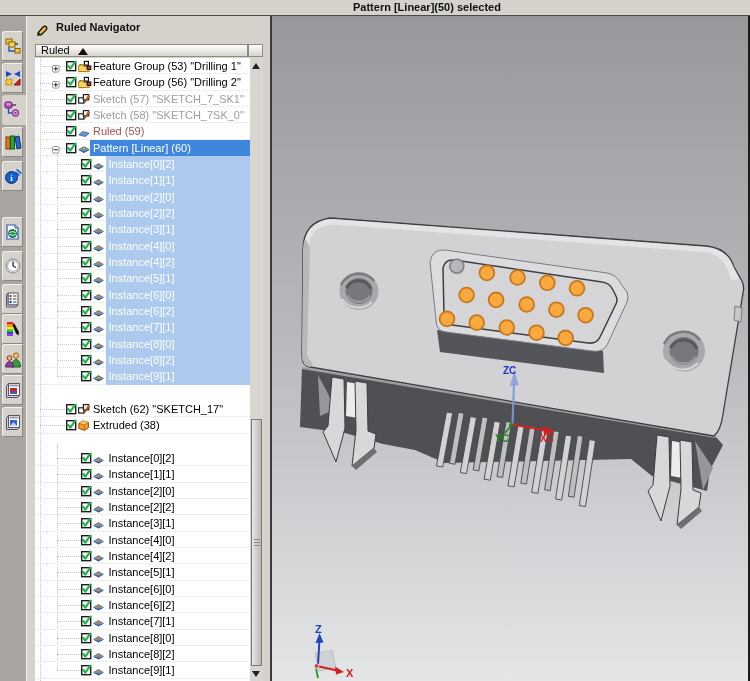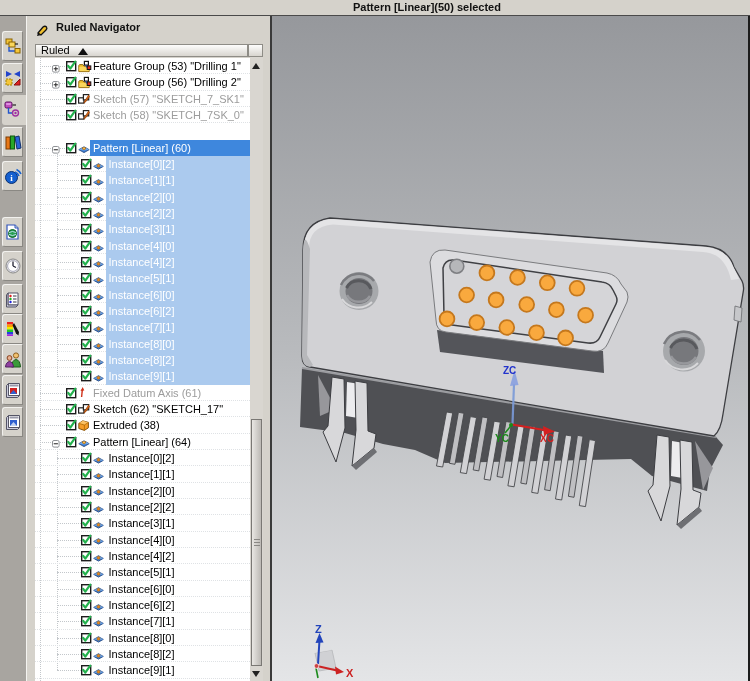--- a/index.html
+++ b/index.html
@@ -270,20 +270,32 @@
           <rect x="0.7" y="0.7" width="9" height="9" fill="#fff" stroke="#1c1c1c" stroke-width="1.4"></rect>
           <path d="M2.2 4.8 L4.3 7.6 L9.3 0.6" fill="none" stroke="#23b14d" stroke-width="2.2" stroke-linecap="round" stroke-linejoin="round"></path>
         </svg></div>
       <div style="position:absolute;left:42.5px;top:3.2px;"><svg width="12" height="10" viewBox="0 0 12 10" style="overflow:visible;">
           <rect x="0.6" y="3.8" width="5.3" height="5.3" fill="#fff" stroke="#222" stroke-width="1.2"></rect>
           <rect x="5.4" y="0.6" width="5.3" height="5.3" fill="#fff" stroke="#222" stroke-width="1.2"></rect>
           <path d="M10.8 0.8 L6.8 6.8 L5.8 9.2 L7.8 7.7 L11.6 2.4" fill="#e06a18" stroke="#8c3a00" stroke-width="0.7"></path>
         </svg></div>
       <div style="position:absolute;left:58px;top:0;height:16.33px;line-height:16.33px;color:#9c9c9c;white-space:nowrap;">Sketch (58) "SKETCH_7SK_0"</div>
     </div>
+    <div style="position:absolute;left:0;top:65.32px;width:100%;height:16.33px;border-bottom:1px dotted #dfe2e5;box-sizing:border-box;">
+      <div style="position:absolute;left:4.5px;top:8.2px;width:25.5px;border-top:1px dotted #c3c7cb;"></div>
+      <div style="position:absolute;left:30.5px;top:3.0px;"><svg width="10.4" height="10.4" viewBox="0 0 10.4 10.4" style="overflow:visible;">
+          <rect x="0.7" y="0.7" width="9" height="9" fill="#fff" stroke="#1c1c1c" stroke-width="1.4"></rect>
+          <path d="M2.2 4.8 L4.3 7.6 L9.3 0.6" fill="none" stroke="#23b14d" stroke-width="2.2" stroke-linecap="round" stroke-linejoin="round"></path>
+        </svg></div>
+      <div style="position:absolute;left:42.5px;top:4.2px;"><svg width="12" height="8" viewBox="0 0 12 8" style="overflow:visible;">
+          <path d="M0.8 4.8 L4.8 1.6 L11.2 3.2 L7.2 6.4 Z" fill="#9db7d8" stroke="#44608a" stroke-width="0.8"></path>
+          <path d="M0.8 5.3 L4.8 2.1 L11.2 3.7 L7.2 6.9 Z" fill="#3c6fc2" opacity="0.5"></path>
+        </svg></div>
+      <div style="position:absolute;left:58px;top:0;height:16.33px;line-height:16.33px;color:#a5524a;white-space:nowrap;">Ruled (59)</div>
+    </div>
     <div style="position:absolute;left:0;top:81.65px;width:100%;height:16.33px;border-bottom:1px dotted #dfe2e5;box-sizing:border-box;">
       <div style="position:absolute;left:4.5px;top:8.2px;width:25.5px;border-top:1px dotted #c3c7cb;"></div>
       <div style="position:absolute;left:17.4px;top:4.4px;"><svg width="7.6" height="7.6" viewBox="0 0 7.6 7.6" style="overflow:visible;">
           <rect x="0.5" y="0.5" width="6.6" height="6.6" rx="1.5" fill="#fff" stroke="#8f9296" stroke-width="1"></rect>
           <rect x="1.7" y="3.2" width="4.2" height="1.1" fill="#333"></rect>
         </svg></div>
       <div style="position:absolute;left:30.5px;top:3.0px;"><svg width="10.4" height="10.4" viewBox="0 0 10.4 10.4" style="overflow:visible;">
           <rect x="0.7" y="0.7" width="9" height="9" fill="#fff" stroke="#1c1c1c" stroke-width="1.4"></rect>
           <path d="M2.2 4.8 L4.3 7.6 L9.3 0.6" fill="none" stroke="#23b14d" stroke-width="2.2" stroke-linecap="round" stroke-linejoin="round"></path>
         </svg></div>
@@ -485,32 +497,20 @@
           <path d="M2.2 4.8 L4.3 7.6 L9.3 0.6" fill="none" stroke="#23b14d" stroke-width="2.2" stroke-linecap="round" stroke-linejoin="round"></path>
         </svg></div>
       <div style="position:absolute;left:58px;top:4.4px;"><svg width="11" height="7.5" viewBox="0 0 11 7.5" style="overflow:visible;">
           <path d="M5.5 0.7 L10.3 3.4 L5.5 6.1 L0.7 3.4 Z" fill="#3a7bd0" stroke="#1c3f78" stroke-width="0.8"></path>
           <path d="M5.5 0.7 L10.3 3.4 L5.5 4.2 L0.7 3.4 Z" fill="#6fa6e8"></path>
           <circle cx="5.5" cy="2.8" r="1.5" fill="#e88820" stroke="#a05c00" stroke-width="0.5"></circle>
         </svg></div>
       <div style="position:absolute;left:71.4px;top:0;right:0;height:16.33px;background:#abcaee;"></div>
       <div style="position:absolute;left:73.5px;top:0;height:16.33px;line-height:16.33px;color:#fff;white-space:nowrap;">Instance[9][1]</div>
     </div>
-    <div style="position:absolute;left:0;top:326.60px;width:100%;height:16.33px;border-bottom:1px dotted #dfe2e5;box-sizing:border-box;">
-      <div style="position:absolute;left:4.5px;top:8.2px;width:25.5px;border-top:1px dotted #c3c7cb;"></div>
-      <div style="position:absolute;left:30.5px;top:3.0px;"><svg width="10.4" height="10.4" viewBox="0 0 10.4 10.4" style="overflow:visible;">
-          <rect x="0.7" y="0.7" width="9" height="9" fill="#fff" stroke="#1c1c1c" stroke-width="1.4"></rect>
-          <path d="M2.2 4.8 L4.3 7.6 L9.3 0.6" fill="none" stroke="#23b14d" stroke-width="2.2" stroke-linecap="round" stroke-linejoin="round"></path>
-        </svg></div>
-      <div style="position:absolute;left:42.5px;top:2.7px;"><svg width="8" height="11" viewBox="0 0 8 11" style="overflow:visible;">
-          <path d="M3.6 10 L4.4 2" stroke="#d03018" stroke-width="1.4" fill="none"></path>
-          <path d="M4.7 0 L2.5 3.9 L6.3 3.5 Z" fill="#d03018"></path>
-        </svg></div>
-      <div style="position:absolute;left:58px;top:0;height:16.33px;line-height:16.33px;color:#9c9c9c;white-space:nowrap;">Fixed Datum Axis (61)</div>
-    </div>
     <div style="position:absolute;left:0;top:342.93px;width:100%;height:16.33px;border-bottom:1px dotted #dfe2e5;box-sizing:border-box;">
       <div style="position:absolute;left:4.5px;top:8.2px;width:25.5px;border-top:1px dotted #c3c7cb;"></div>
       <div style="position:absolute;left:30.5px;top:3.0px;"><svg width="10.4" height="10.4" viewBox="0 0 10.4 10.4" style="overflow:visible;">
           <rect x="0.7" y="0.7" width="9" height="9" fill="#fff" stroke="#1c1c1c" stroke-width="1.4"></rect>
           <path d="M2.2 4.8 L4.3 7.6 L9.3 0.6" fill="none" stroke="#23b14d" stroke-width="2.2" stroke-linecap="round" stroke-linejoin="round"></path>
         </svg></div>
       <div style="position:absolute;left:42.5px;top:3.2px;"><svg width="12" height="10" viewBox="0 0 12 10" style="overflow:visible;">
           <rect x="0.6" y="3.8" width="5.3" height="5.3" fill="#fff" stroke="#222" stroke-width="1.2"></rect>
           <rect x="5.4" y="0.6" width="5.3" height="5.3" fill="#fff" stroke="#222" stroke-width="1.2"></rect>
           <path d="M10.8 0.8 L6.8 6.8 L5.8 9.2 L7.8 7.7 L11.6 2.4" fill="#e06a18" stroke="#8c3a00" stroke-width="0.7"></path>
@@ -522,38 +522,20 @@
       <div style="position:absolute;left:30.5px;top:3.0px;"><svg width="10.4" height="10.4" viewBox="0 0 10.4 10.4" style="overflow:visible;">
           <rect x="0.7" y="0.7" width="9" height="9" fill="#fff" stroke="#1c1c1c" stroke-width="1.4"></rect>
           <path d="M2.2 4.8 L4.3 7.6 L9.3 0.6" fill="none" stroke="#23b14d" stroke-width="2.2" stroke-linecap="round" stroke-linejoin="round"></path>
         </svg></div>
       <div style="position:absolute;left:42.5px;top:2.7px;"><svg width="11" height="11" viewBox="0 0 11 11" style="overflow:visible;">
           <path d="M0.8 3.4 L4.8 0.8 L10.4 2.4 L10.4 7.8 L6.4 10.4 L0.8 8.5 Z" fill="#f59d28" stroke="#7c4a00" stroke-width="0.9"></path>
           <path d="M0.8 3.4 L4.8 0.8 L10.4 2.4 L6.4 5 Z" fill="#fcc264"></path>
           <path d="M6.4 5 L6.4 10.4 M0.8 3.4 L6.4 5 L10.4 2.4" fill="none" stroke="#b06800" stroke-width="0.8"></path>
         </svg></div>
       <div style="position:absolute;left:58px;top:0;height:16.33px;line-height:16.33px;color:#000;white-space:nowrap;">Extruded (38)</div>
-    </div>
-    <div style="position:absolute;left:0;top:375.59px;width:100%;height:16.33px;border-bottom:1px dotted #dfe2e5;box-sizing:border-box;">
-      <div style="position:absolute;left:4.5px;top:8.2px;width:25.5px;border-top:1px dotted #c3c7cb;"></div>
-      <div style="position:absolute;left:17.4px;top:4.4px;"><svg width="7.6" height="7.6" viewBox="0 0 7.6 7.6" style="overflow:visible;">
-          <rect x="0.5" y="0.5" width="6.6" height="6.6" rx="1.5" fill="#fff" stroke="#8f9296" stroke-width="1"></rect>
-          <rect x="1.7" y="3.2" width="4.2" height="1.1" fill="#333"></rect>
-        </svg></div>
-      <div style="position:absolute;left:30.5px;top:3.0px;"><svg width="10.4" height="10.4" viewBox="0 0 10.4 10.4" style="overflow:visible;">
-          <rect x="0.7" y="0.7" width="9" height="9" fill="#fff" stroke="#1c1c1c" stroke-width="1.4"></rect>
-          <path d="M2.2 4.8 L4.3 7.6 L9.3 0.6" fill="none" stroke="#23b14d" stroke-width="2.2" stroke-linecap="round" stroke-linejoin="round"></path>
-        </svg></div>
-      <div style="position:absolute;left:42.5px;top:4.2px;"><svg width="12" height="8" viewBox="0 0 12 8" style="overflow:visible;">
-          <path d="M6 0.8 L11.2 3.7 L6 6.6 L0.8 3.7 Z" fill="#3a7bd0" stroke="#1c3f78" stroke-width="0.8"></path>
-          <path d="M6 0.8 L11.2 3.7 L6 4.5 L0.8 3.7 Z" fill="#6fa6e8"></path>
-          <path d="M4.1 1.7 L7.9 1.7 L7 3.5 L5 3.5 Z" fill="#f59a20" stroke="#a05c00" stroke-width="0.6"></path>
-          <circle cx="6" cy="2.4" r="0.95" fill="#fbbf4e"></circle>
-        </svg></div>
-      <div style="position:absolute;left:58px;top:0;height:16.33px;line-height:16.33px;color:#000;white-space:nowrap;">Pattern [Linear] (64)</div>
     </div>
     <div style="position:absolute;left:0;top:391.92px;width:100%;height:16.33px;border-bottom:1px dotted #dfe2e5;box-sizing:border-box;">
       <div style="position:absolute;left:21.5px;top:8.2px;width:24.5px;border-top:1px dotted #c3c7cb;"></div>
       <div style="position:absolute;left:46px;top:3.0px;"><svg width="10.4" height="10.4" viewBox="0 0 10.4 10.4" style="overflow:visible;">
           <rect x="0.7" y="0.7" width="9" height="9" fill="#fff" stroke="#1c1c1c" stroke-width="1.4"></rect>
           <path d="M2.2 4.8 L4.3 7.6 L9.3 0.6" fill="none" stroke="#23b14d" stroke-width="2.2" stroke-linecap="round" stroke-linejoin="round"></path>
         </svg></div>
       <div style="position:absolute;left:58px;top:4.4px;"><svg width="11" height="7.5" viewBox="0 0 11 7.5" style="overflow:visible;">
           <path d="M5.5 0.7 L10.3 3.4 L5.5 6.1 L0.7 3.4 Z" fill="#3a7bd0" stroke="#1c3f78" stroke-width="0.8"></path>
           <path d="M5.5 0.7 L10.3 3.4 L5.5 4.2 L0.7 3.4 Z" fill="#6fa6e8"></path>

